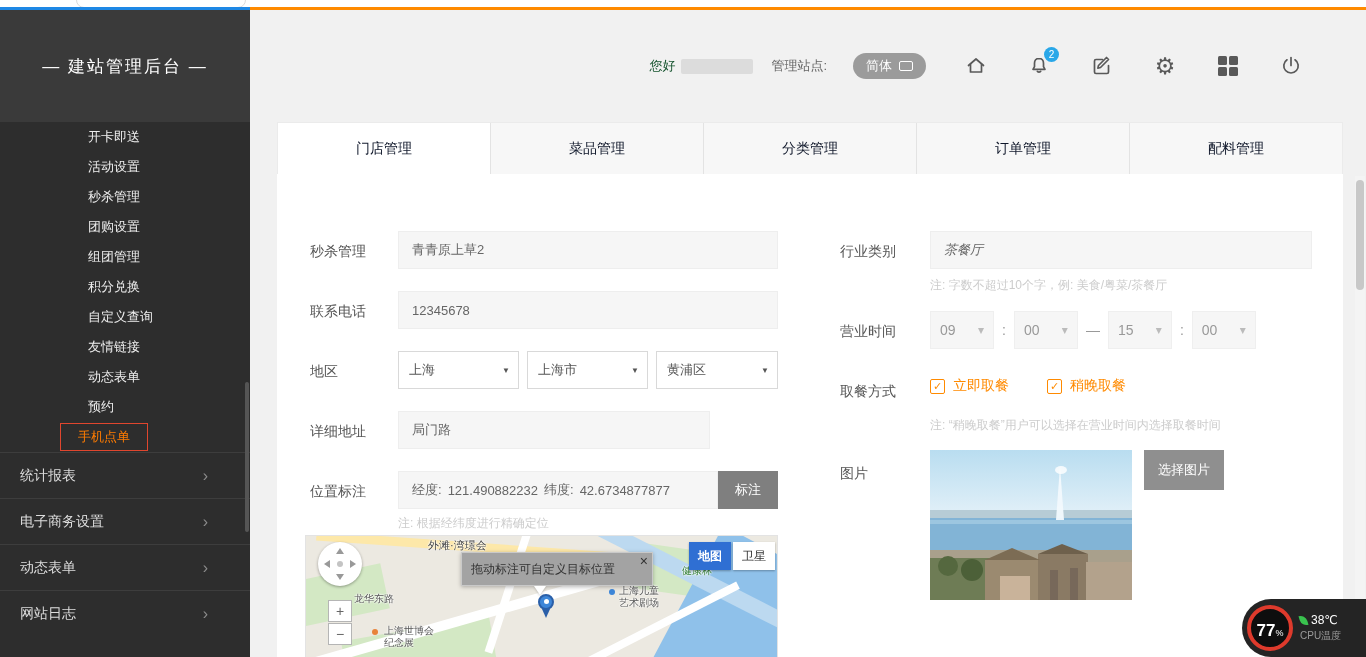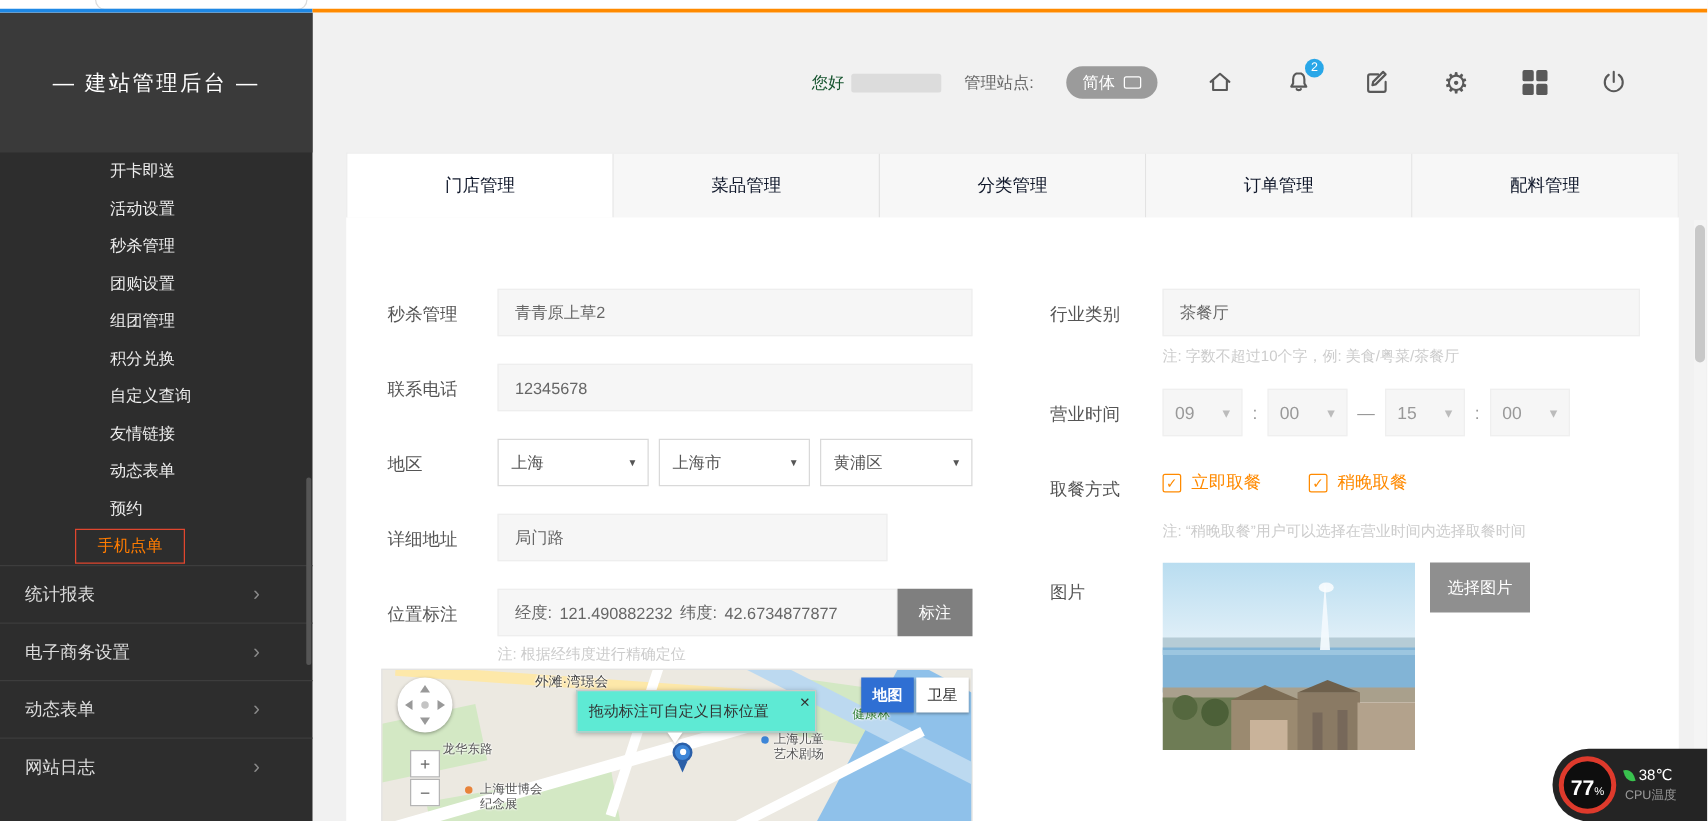--- a/index.html
+++ b/index.html
@@ -67,21 +67,21 @@
   .mshape { position:absolute; }
   .water { background:#8fc1ea; }
   .metro { background:#bcd9f0; }
   .park { background:#d3e8c4; }
   .road { background:#fff; }
   .roady { background:#fde8a9; }
   .mlabel { position:absolute; font-size:10px; color:#555; text-shadow:0 0 2px #fff,0 0 2px #fff,0 0 2px #fff; white-space:nowrap; }
   .mlabel.big { font-size:11px; color:#444;margin-left:40px; }
   .mlabel.green { color:#2e7d32; }
   .poi { position:absolute; width:6px; height:6px; border-radius:50%; }
-  .tip { position:absolute; left:155px; top:16px; width:192px; height:34px; background:#5eead4; border:1px solid #c9c9c9; box-shadow:0 1px 4px rgba(0,0,0,.28); display:flex; align-items:center; padding:4px 9px; font-size:12px; color:#333; }
+  .tip { position:absolute; left:155px; top:16px; width:192px; height:34px; background:#a3a3a3; border:1px solid #c9c9c9; box-shadow:0 1px 4px rgba(0,0,0,.28); display:flex; align-items:center; padding:4px 9px; font-size:12px; color:#333; }
   .tip-x { position:absolute; right:4px; top:0px; font-size:14px; color:#333; cursor:pointer; }
   .tip-tail { position:absolute; left:228px; top:50px; width:0; height:0; border-left:6px solid transparent; border-right:6px solid transparent; border-top:9px solid #fff; filter:drop-shadow(0 1px 1px rgba(0,0,0,.2)); }
   .pin { position:absolute; left:232px; top:58px; width:16px; height:16px; background:#3d86d8; border:2px solid #2a5fa8; border-radius:50%; }
   .pin-dot { position:absolute; left:238px; top:63px; width:5px; height:5px; background:#fff; border-radius:50%; }
   .pin-tail { position:absolute; left:236px; top:73px; width:0; height:0; border-left:4px solid transparent; border-right:4px solid transparent; border-top:9px solid #2a5fa8; }
   .pan { position:absolute; left:12px; top:6px; width:44px; height:44px; background:#fff; border-radius:50%; box-shadow:0 1px 3px rgba(0,0,0,.35); }
   .pan i { position:absolute; width:0; height:0; }
   .pan .up { left:18px; top:6px; border-left:4px solid transparent; border-right:4px solid transparent; border-bottom:6px solid #999; }
   .pan .dn { left:18px; bottom:6px; border-left:4px solid transparent; border-right:4px solid transparent; border-top:6px solid #999; }
   .pan .lf { left:6px; top:18px; border-top:4px solid transparent; border-bottom:4px solid transparent; border-right:6px solid #999; }
@@ -282,21 +282,21 @@
           <span class="ctr"></span>
         </div>
         <div class="zbtn" style="top:64px;">+</div>
         <div class="zbtn" style="top:87px;">−</div>
 
         <div class="mbtn mapb">地图</div>
         <div class="mbtn satb">卫星</div>
       </div>
 
       <span class="lab" style="left:563px;top:69px;">行业类别</span>
-      <div class="inp" style="left:653px;top:57px;width:382px;">茶餐厅</div>
+      <div class="inp" style="left:653px;top:57px;width:382px;font-style:italic;">茶餐厅</div>
       <span class="note" style="left:653px;top:103px;">注: 字数不超过10个字，例: 美食/粤菜/茶餐厅</span>
 
       <span class="lab" style="left:563px;top:149px;">营业时间</span>
       <div class="timerow">
         <div class="tsel">
           <span>09</span>
           <span class="caret">▾</span>
         </div>
         <span>:</span>
         <div class="tsel">

